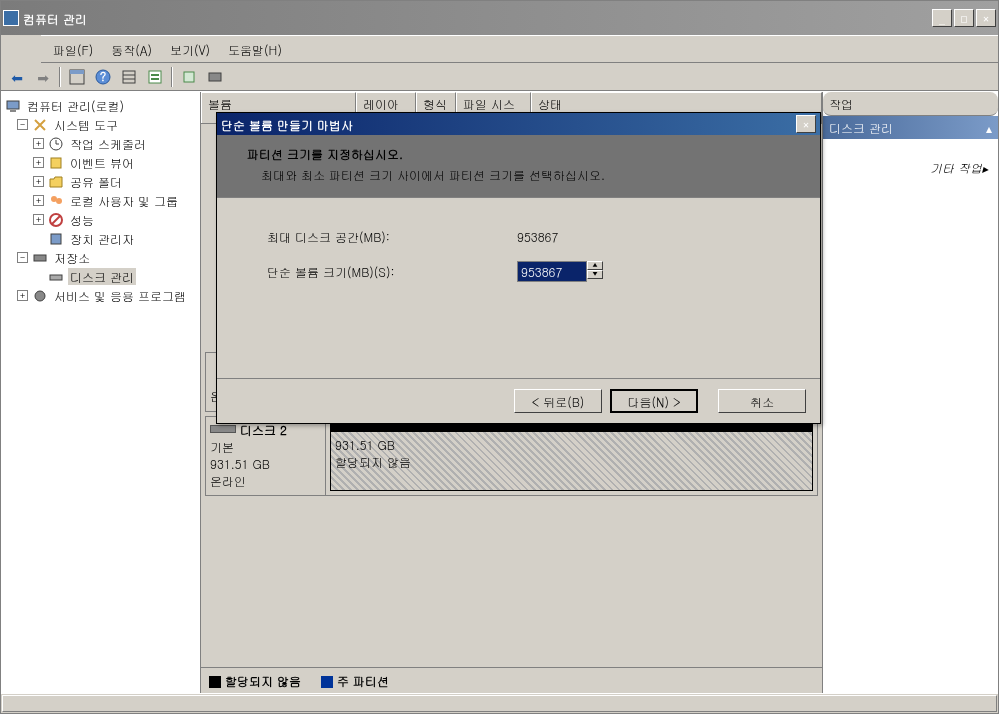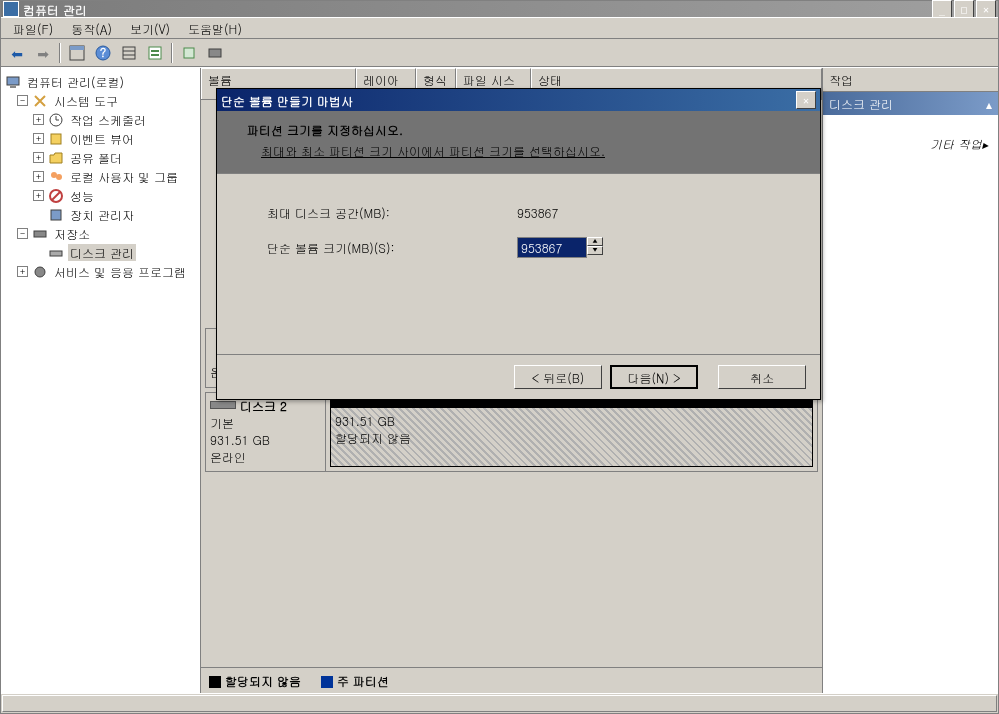--- a/index.html
+++ b/index.html
@@ -1,27 +1,27 @@
 <!DOCTYPE html>
 <html><head>
 <meta charset="utf-8">
 <style>
 * { margin: 0; padding: 0; box-sizing: border-box; font-family: "Gulim", "Malgun Gothic", sans-serif; font-size: 12px; }
 body { background: #d4d0c8; width: 999px; height: 714px; overflow: hidden; }
 
 
 .window { width: 999px; height: 714px; border: 1px solid #808080; display: flex; flex-direction: column; background: #d4d0c8; }
-.titlebar { height: 16px; background: linear-gradient(to right, #7b7b7b, #a0a0a0); display: flex; align-items: center; padding: 0 2px; color: #fff; }
+.titlebar { height: 34px; background: linear-gradient(to right, #7b7b7b, #a0a0a0); display: flex; align-items: center; padding: 0 2px; color: #fff; }
 .titlebar-icon { width: 16px; height: 16px; margin-right: 4px; background: #3b6ea5; border: 1px solid #fff; }
 .titlebar-text { flex: 1; font-weight: bold; }
 .win-btns { display: flex; gap: 2px; }
 .win-btn { width: 20px; height: 18px; background: #d4d0c8; border: 1px solid #fff; border-right-color: #404040; border-bottom-color: #404040; display: flex; align-items: center; justify-content: center; font-family: monospace; font-size: 10px; cursor: pointer; }
 
 
-.menubar { height: 22px; background: #d4d0c8; border-top: 1px solid #fff; border-bottom: 1px solid #808080; display: flex; align-items: center; padding: 0 4px; gap: 2px; }
+.menubar { height: 28px; background: #d4d0c8; border-top: 1px solid #fff; border-bottom: 1px solid #808080; display: flex; align-items: center; padding: 0 4px; gap: 2px; margin-left: 40px; }
 .menubar-item { padding: 2px 8px; cursor: pointer; }
 
 
 .toolbar { height: 28px; background: #d4d0c8; border-bottom: 1px solid #808080; display: flex; align-items: center; padding: 0 4px; gap: 2px; }
 .tool-btn { width: 24px; height: 22px; border: 1px solid transparent; display: flex; align-items: center; justify-content: center; cursor: pointer; }
 .tool-sep { width: 2px; height: 20px; border-left: 1px solid #808080; border-right: 1px solid #fff; margin: 0 2px; }
 .arrow-back { color: #1e5aa8; font-size: 14px; }
 .arrow-fwd { color: #808080; font-size: 14px; }
 
 
@@ -35,21 +35,21 @@
 .tree-label.selected { background: #d4d0c8; }
 .lvl1 { padding-left: 0; }
 .lvl2 { padding-left: 12px; }
 .lvl3 { padding-left: 28px; }
 
 .center-panel { flex: 1; display: flex; flex-direction: column; background: #fff; border-right: 1px solid #808080; position: relative; }
 .list-header { height: 32px; background: #d4d0c8; border-bottom: 1px solid #808080; display: flex; }
 .list-col { border-right: 1px solid #808080; border-top: 1px solid #fff; border-left: 1px solid #fff; padding: 2px 6px; cursor: pointer; }
 
 .actions-panel { width: 175px; background: #fff; }
-.actions-header { background: #d4d0c8; padding: 3px 6px; border-bottom: 1px solid #808080; }
+.actions-header { background: #d4d0c8; padding: 3px 6px; border-bottom: 1px solid #808080; border-radius: 8px; }
 .actions-title { background: linear-gradient(to right, #4a6b9b, #7b9bc8); color: #fff; padding: 3px 6px; display: flex; justify-content: space-between; align-items: center; }
 .actions-item { padding: 20px 10px; display: flex; justify-content: flex-end; cursor: pointer; font-style: italic; }
 
 
 .disk-area { flex: 1; background: #d4d0c8; padding: 4px; overflow: auto; }
 .disk-row { display: flex; margin: 4px 0; border: 1px solid #808080; background: #d4d0c8; height: 80px; }
 .disk-info { width: 120px; border-right: 1px solid #808080; padding: 4px; }
 .disk-icon { display: inline-block; width: 26px; height: 8px; background: #888; border: 1px solid #555; margin-bottom: 2px; }
 .disk-vols { flex: 1; display: flex; padding: 4px; gap: 4px; }
 .vol-box { border: 1px solid #000; flex: 1; padding: 4px; position: relative; }
@@ -59,21 +59,21 @@
 
 .legend { background: #d4d0c8; padding: 4px 8px; border-top: 1px solid #808080; display: flex; gap: 20px; align-items: center; }
 .legend-swatch { width: 12px; height: 12px; display: inline-block; margin-right: 4px; vertical-align: middle; }
 
 
 .wizard { position: absolute; left: 15px; top: 20px; width: 605px; background: #d4d0c8; border: 1px solid #000; box-shadow: 2px 2px 4px rgba(0,0,0,0.3); z-index: 10; }
 .wizard-title { height: 22px; background: linear-gradient(to right, #0a246a, #3b6ea5); color: #fff; display: flex; align-items: center; padding: 0 4px; }
 .wizard-title-text { flex: 1; font-weight: bold; }
 .wizard-header { background: #737373; padding: 10px 20px 14px 30px; border-bottom: 1px solid #808080; }
 .wizard-header-title { font-weight: bold; margin-bottom: 4px; }
-.wizard-header-sub { padding-left: 14px; text-decoration: underline; }
+.wizard-header-sub { padding-left: 14px; }
 .wizard-body { padding: 30px 76px 80px 50px; }
 .wizard-row { display: flex; margin-bottom: 16px; align-items: center; }
 .wizard-label { width: 250px; }
 .wizard-value { flex: 1; }
 .wizard-spinner { display: flex; }
 .wizard-input { width: 70px; border: 1px solid #808080; background: #0a246a; color: #fff; padding: 1px 3px; font-size: 12px; }
 .wizard-spin-btns { display: flex; flex-direction: column; }
 .wizard-spin-btn { width: 16px; height: 9px; background: #d4d0c8; border: 1px solid #fff; border-right-color: #404040; border-bottom-color: #404040; font-size: 6px; line-height: 6px; text-align: center; cursor: pointer; }
 .wizard-footer { border-top: 1px solid #808080; padding: 10px 14px; display: flex; justify-content: flex-end; gap: 8px; }
 .wizard-btn { width: 88px; height: 24px; background: #d4d0c8; border: 1px solid #fff; border-right-color: #404040; border-bottom-color: #404040; cursor: pointer; font-size: 12px; }

